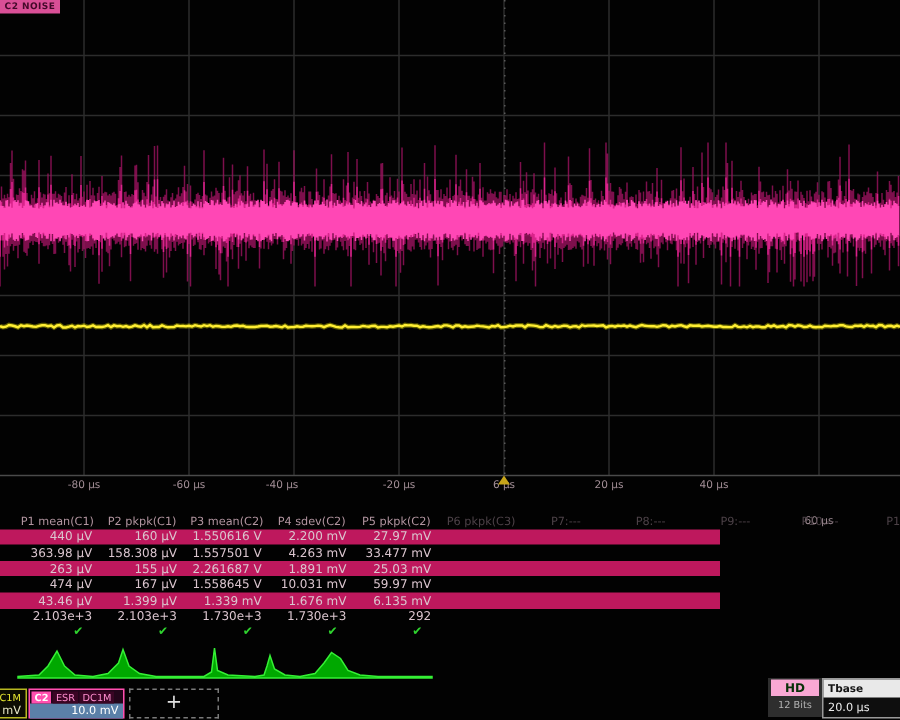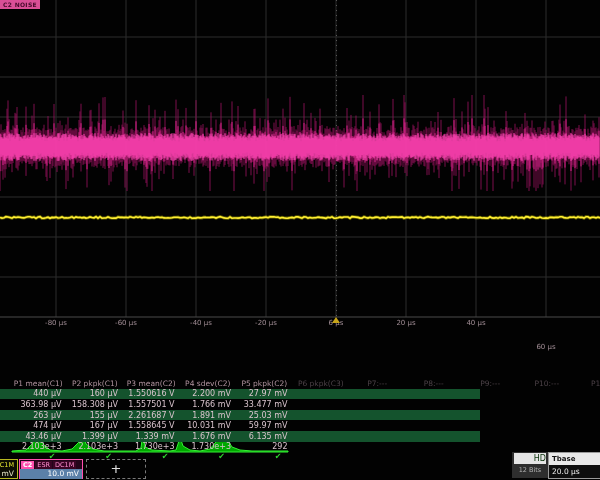--- a/index.html
+++ b/index.html
@@ -18,23 +18,23 @@
   .tlabel{
     position:absolute;top:319px;transform:translateX(-50%);
     font-size:7px;color:#a28e96;white-space:nowrap;
   }
   .trig-marker{
     position:absolute;top:317px;transform:translateX(-50%);
     width:0;height:0;border-left:4px solid transparent;border-right:4px solid transparent;
     border-bottom:6px solid #c7a51a;z-index:3;
   }
   
-  .mtable{position:absolute;left:0;top:342px;width:480px;margin-top:36px;}
+  .mtable{position:absolute;left:0;top:342px;width:480px;}
   .mrow{display:flex;height:10.6px;align-items:center;}
-  .mrow.stripe{background:#14532d;}
+  .mrow.stripe{background:#be185d;}
   .mcell{
     width:56.5px;flex:0 0 56.5px;font-size:8px;box-sizing:border-box;
     white-space:nowrap;overflow:visible;
   }
   .mcell.head{color:#b295a0;text-align:center;font-size:7.5px;}
   .mcell.head.dim{color:#4d4248;}
   .mcell.val{color:#dac5ce;text-align:right;padding-right:5px;}
   .mcell.stat{color:#2fd32f;text-align:right;padding-right:11px;font-size:8px;line-height:10px;}
   .mtable .pad{flex:0 0 10px;}
   
@@ -47,22 +47,22 @@
   .chip.c2id{background:#ff4fae;color:#fff;font-weight:bold;}
   .chip.c2b{background:#3a0524;color:#ff8fd0;}
   .scaleline{height:10px;font-size:7.5px;line-height:10px;text-align:right;padding-right:3px;white-space:nowrap;}
   .c1box .scaleline{color:#e9e9c9;}
   .c2box .scaleline{background:#5b80a8;color:#fff;}
   .addbox{
     position:absolute;left:86px;top:459px;width:60px;height:20px;box-sizing:border-box;
     border:1px dashed #7a7a7a;color:#e0e0e0;font-size:13px;line-height:18px;text-align:center;
   }
   .acqpanel{position:absolute;left:512px;top:452px;width:36px;height:26px;background:#2e2e2e;}
-  .hdbadge{margin:1px 2px 0 2px;height:11px;background:#e5e5e5;color:#083008;
-    font-size:8px;font-weight:normal;text-align:right;line-height:11px;}
+  .hdbadge{margin:1px 2px 0 2px;height:11px;background:#f9a8d4;color:#083008;
+    font-size:8px;font-weight:bold;text-align:center;line-height:11px;}
   .bitslabel{color:#b3b3b3;font-size:6.5px;text-align:center;line-height:12px;}
   .tbasebox{position:absolute;left:548px;top:452px;width:64px;height:27px;
     border:1px solid #9a9a9a;box-sizing:border-box;background:#0e0e0e;}
   .tbasetop{height:12px;background:#e9e9e9;color:#141414;font-size:7px;font-weight:bold;
     line-height:12px;padding-left:3px;}
   .tbaseval{height:13px;color:#ececec;font-size:7.5px;line-height:13px;padding-left:3px;white-space:nowrap;}
 </style>
 </head>
 <body>
 
@@ -78,21 +78,21 @@
       <path d="M0 217.5L2 218.1L4 217.8L6 216.7L8 217.0L10 217.5L12 218.2L14 216.9L16 217.5L18 217.0L20 217.3L22 217.7L24 217.9L26 217.2L28 216.8L30 216.8L32 217.5L34 217.0L36 218.3L38 217.0L40 216.7L42 218.3L44 218.3L46 217.8L48 217.2L50 218.3L52 217.4L54 217.6L56 217.1L58 218.0L60 217.7L62 216.9L64 218.0L66 217.8L68 218.0L70 217.6L72 216.8L74 218.1L76 216.9L78 217.5L80 217.3L82 217.9L84 217.4L86 218.1L88 217.8L90 216.9L92 217.5L94 217.8L96 216.7L98 218.2L100 216.7L102 218.2L104 218.0L106 218.0L108 216.9L110 217.7L112 218.2L114 218.1L116 218.1L118 217.0L120 217.4L122 217.3L124 217.6L126 217.2L128 217.7L130 216.8L132 217.3L134 217.7L136 216.8L138 217.4L140 216.8L142 217.8L144 217.3L146 217.5L148 217.9L150 217.9L152 217.5L154 217.9L156 217.2L158 217.0L160 217.5L162 217.2L164 217.9L166 218.0L168 217.9L170 218.0L172 217.7L174 217.3L176 217.3L178 217.2L180 217.8L182 217.7L184 217.3L186 217.7L188 218.2L190 217.1L192 218.3L194 218.1L196 218.1L198 217.5L200 217.9L202 217.8L204 217.2L206 217.4L208 217.5L210 217.4L212 217.1L214 217.3L216 218.1L218 217.2L220 216.7L222 217.3L224 217.9L226 218.2L228 218.3L230 217.0L232 218.2L234 218.0L236 218.0L238 218.1L240 217.9L242 217.3L244 217.6L246 217.8L248 217.3L250 217.2L252 218.3L254 217.9L256 217.9L258 218.2L260 217.5L262 217.8L264 217.4L266 217.0L268 217.7L270 216.7L272 216.9L274 216.8L276 217.2L278 217.1L280 218.1L282 217.5L284 217.9L286 218.2L288 218.1L290 217.7L292 217.4L294 218.0L296 216.9L298 216.9L300 217.4L302 218.2L304 216.9L306 217.0L308 218.1L310 217.5L312 218.0L314 217.8L316 217.7L318 217.1L320 217.4L322 217.6L324 217.9L326 218.3L328 217.3L330 217.7L332 216.8L334 218.2L336 218.1L338 217.8L340 217.1L342 217.6L344 217.0L346 217.0L348 217.0L350 218.2L352 216.7L354 216.9L356 217.1L358 217.4L360 218.1L362 218.1L364 216.8L366 217.6L368 218.1L370 217.3L372 218.0L374 217.6L376 217.1L378 217.3L380 218.2L382 217.6L384 217.5L386 218.3L388 216.8L390 217.4L392 217.1L394 217.1L396 217.0L398 217.3L400 217.1L402 216.9L404 218.2L406 217.5L408 217.3L410 217.8L412 217.1L414 217.4L416 217.0L418 217.8L420 217.0L422 217.7L424 218.1L426 217.3L428 216.7L430 217.2L432 217.4L434 217.5L436 217.4L438 217.9L440 217.4L442 216.8L444 217.0L446 218.1L448 217.2L450 217.6L452 217.1L454 216.8L456 217.5L458 218.1L460 216.9L462 217.2L464 217.2L466 217.0L468 217.7L470 217.4L472 217.2L474 217.5L476 217.8L478 217.8L480 217.4L482 218.0L484 217.9L486 218.1L488 218.1L490 216.8L492 217.9L494 218.1L496 217.6L498 218.2L500 217.3L502 218.1L504 217.6L506 217.7L508 218.2L510 218.2L512 216.9L514 217.8L516 216.9L518 218.0L520 217.7L522 217.4L524 218.3L526 216.7L528 216.9L530 217.8L532 216.8L534 217.2L536 218.0L538 217.9L540 217.1L542 218.0L544 218.2L546 217.9L548 218.2L550 217.2L552 217.4L554 217.6L556 217.2L558 217.4L560 216.8L562 216.8L564 217.6L566 217.9L568 218.0L570 217.1L572 217.3L574 217.0L576 217.9L578 216.8L580 217.4L582 217.2L584 218.1L586 216.7L588 216.8L590 218.1L592 217.3L594 217.2L596 217.9L598 217.1L600 217.9" stroke="#aaa800" stroke-width="3.2" opacity="0.55" fill="none"></path>
       <path d="M0 217.5L2 218.1L4 217.8L6 216.7L8 217.0L10 217.5L12 218.2L14 216.9L16 217.5L18 217.0L20 217.3L22 217.7L24 217.9L26 217.2L28 216.8L30 216.8L32 217.5L34 217.0L36 218.3L38 217.0L40 216.7L42 218.3L44 218.3L46 217.8L48 217.2L50 218.3L52 217.4L54 217.6L56 217.1L58 218.0L60 217.7L62 216.9L64 218.0L66 217.8L68 218.0L70 217.6L72 216.8L74 218.1L76 216.9L78 217.5L80 217.3L82 217.9L84 217.4L86 218.1L88 217.8L90 216.9L92 217.5L94 217.8L96 216.7L98 218.2L100 216.7L102 218.2L104 218.0L106 218.0L108 216.9L110 217.7L112 218.2L114 218.1L116 218.1L118 217.0L120 217.4L122 217.3L124 217.6L126 217.2L128 217.7L130 216.8L132 217.3L134 217.7L136 216.8L138 217.4L140 216.8L142 217.8L144 217.3L146 217.5L148 217.9L150 217.9L152 217.5L154 217.9L156 217.2L158 217.0L160 217.5L162 217.2L164 217.9L166 218.0L168 217.9L170 218.0L172 217.7L174 217.3L176 217.3L178 217.2L180 217.8L182 217.7L184 217.3L186 217.7L188 218.2L190 217.1L192 218.3L194 218.1L196 218.1L198 217.5L200 217.9L202 217.8L204 217.2L206 217.4L208 217.5L210 217.4L212 217.1L214 217.3L216 218.1L218 217.2L220 216.7L222 217.3L224 217.9L226 218.2L228 218.3L230 217.0L232 218.2L234 218.0L236 218.0L238 218.1L240 217.9L242 217.3L244 217.6L246 217.8L248 217.3L250 217.2L252 218.3L254 217.9L256 217.9L258 218.2L260 217.5L262 217.8L264 217.4L266 217.0L268 217.7L270 216.7L272 216.9L274 216.8L276 217.2L278 217.1L280 218.1L282 217.5L284 217.9L286 218.2L288 218.1L290 217.7L292 217.4L294 218.0L296 216.9L298 216.9L300 217.4L302 218.2L304 216.9L306 217.0L308 218.1L310 217.5L312 218.0L314 217.8L316 217.7L318 217.1L320 217.4L322 217.6L324 217.9L326 218.3L328 217.3L330 217.7L332 216.8L334 218.2L336 218.1L338 217.8L340 217.1L342 217.6L344 217.0L346 217.0L348 217.0L350 218.2L352 216.7L354 216.9L356 217.1L358 217.4L360 218.1L362 218.1L364 216.8L366 217.6L368 218.1L370 217.3L372 218.0L374 217.6L376 217.1L378 217.3L380 218.2L382 217.6L384 217.5L386 218.3L388 216.8L390 217.4L392 217.1L394 217.1L396 217.0L398 217.3L400 217.1L402 216.9L404 218.2L406 217.5L408 217.3L410 217.8L412 217.1L414 217.4L416 217.0L418 217.8L420 217.0L422 217.7L424 218.1L426 217.3L428 216.7L430 217.2L432 217.4L434 217.5L436 217.4L438 217.9L440 217.4L442 216.8L444 217.0L446 218.1L448 217.2L450 217.6L452 217.1L454 216.8L456 217.5L458 218.1L460 216.9L462 217.2L464 217.2L466 217.0L468 217.7L470 217.4L472 217.2L474 217.5L476 217.8L478 217.8L480 217.4L482 218.0L484 217.9L486 218.1L488 218.1L490 216.8L492 217.9L494 218.1L496 217.6L498 218.2L500 217.3L502 218.1L504 217.6L506 217.7L508 218.2L510 218.2L512 216.9L514 217.8L516 216.9L518 218.0L520 217.7L522 217.4L524 218.3L526 216.7L528 216.9L530 217.8L532 216.8L534 217.2L536 218.0L538 217.9L540 217.1L542 218.0L544 218.2L546 217.9L548 218.2L550 217.2L552 217.4L554 217.6L556 217.2L558 217.4L560 216.8L562 216.8L564 217.6L566 217.9L568 218.0L570 217.1L572 217.3L574 217.0L576 217.9L578 216.8L580 217.4L582 217.2L584 218.1L586 216.7L588 216.8L590 218.1L592 217.3L594 217.2L596 217.9L598 217.1L600 217.9" stroke="#ffee33" stroke-width="1.6" fill="none"></path>
       <path d="M12 452L12 451L26 450L32 444L38 434L43 444L50 450L62 451L72 449L79 442L82 433L86 444L93 449L104 451L118 451L136 451L141 448L143 432L145 447L152 450L170 451L176 450L178 444L180 437L183 446L190 450L200 451L210 449L216 442L221 435L227 439L232 447L240 450L252 451L268 451L288 451L288 452Z" fill="#00a800" stroke="#35f035" stroke-width="1"></path>
     </svg>
 
   <div class="trace-badge">C2 NOISE</div>
 
   <div id="time-axis">
       <span class="tlabel" style="left: 56px;">-80 µs</span>
       <span class="tlabel" style="left: 126px;">-60 µs</span>
-      <span class="tlabel" style="left: 201px;">-40 µs</span>
+      <span class="tlabel" style="left: 188px;">-40 µs</span>
       <span class="tlabel" style="left: 266px;">-20 µs</span>
       <span class="tlabel" style="left: 336px;">6 µs</span>
       <span class="tlabel" style="left: 406px;">20 µs</span>
       <span class="tlabel" style="left: 476px;">40 µs</span>
       <span class="tlabel" style="left: 546px; margin-top: 24px;">60 µs</span>
     </div>
   <div class="trig-marker" style="left:336px"></div>
 
   <div class="mtable" id="measure-table">
       <div class="mrow">
@@ -115,21 +115,21 @@
         <span class="mcell val">160 µV</span>
         <span class="mcell val">1.550616 V</span>
         <span class="mcell val">2.200 mV</span>
         <span class="mcell val">27.97 mV</span>
       </div>
       <div class="mrow">
         <span class="pad"></span>
         <span class="mcell val">363.98 µV</span>
         <span class="mcell val">158.308 µV</span>
         <span class="mcell val">1.557501 V</span>
-        <span class="mcell val">1.766 mV</span>
+        <span class="mcell val">4.263 mV</span>
         <span class="mcell val">33.477 mV</span>
       </div>
       <div class="mrow stripe">
         <span class="pad"></span>
         <span class="mcell val">263 µV</span>
         <span class="mcell val">155 µV</span>
         <span class="mcell val">2.261687 V</span>
         <span class="mcell val">1.891 mV</span>
         <span class="mcell val">25.03 mV</span>
       </div>

